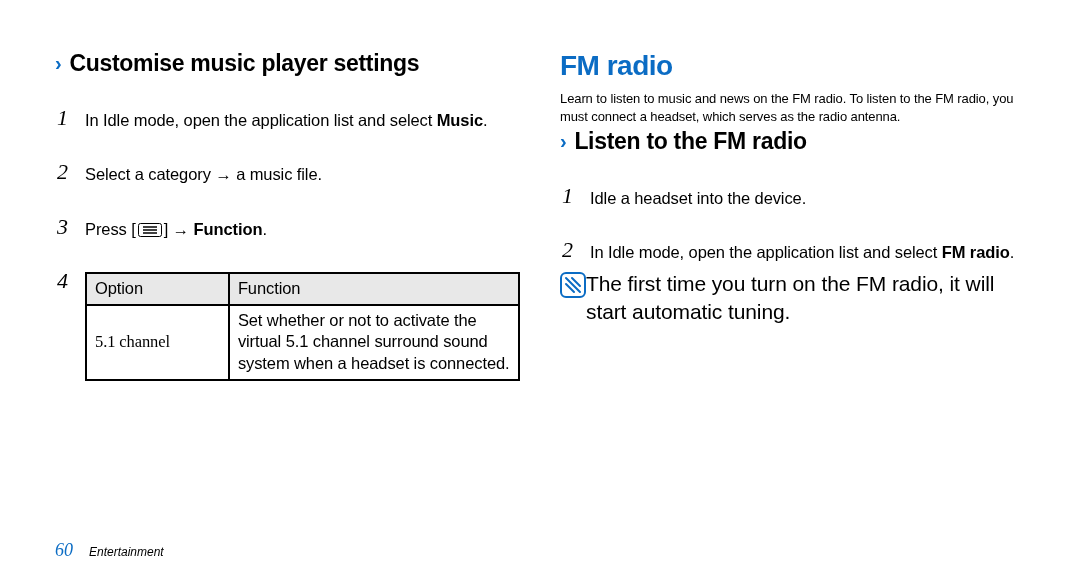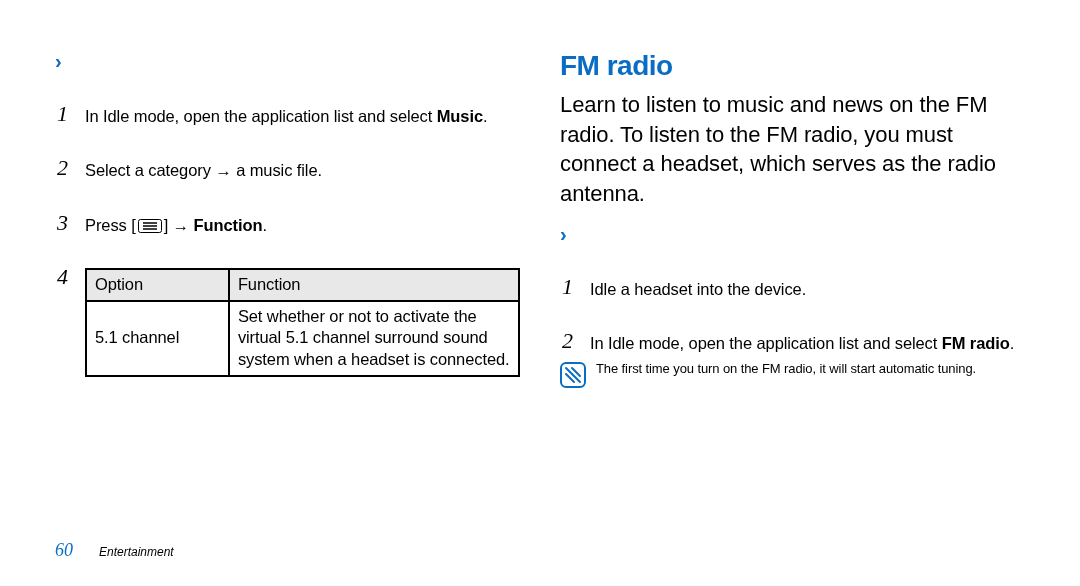--- a/index.html
+++ b/index.html
@@ -35,23 +35,23 @@
     font-weight: 900;
   }
   .h1-heading {
     font-size: 28px;
     font-weight: 700;
     color: #0b6cc4;
     margin-bottom: 8px;
     letter-spacing: -0.5px;
   }
   .body-para {
-    font-size: 22px;
+    font-size: 13px;
     line-height: 1.35;
-    margin-bottom: 14px;
+    margin-bottom: 3px;
     letter-spacing: -0.1px;
   }
   ol.steps {
     list-style: none;
     counter-reset: step;
     padding-left: 0;
   }
   ol.steps > li {
     counter-increment: step;
     position: relative;
@@ -90,37 +90,36 @@
   table.options th, table.options td {
     border: 2px solid #000000;
     text-align: left;
     font-weight: 400;
     padding: 4px 8px;
     line-height: 1.32;
     vertical-align: middle;
     letter-spacing: -0.1px;
   }
   table.options th { background: #e8e8e8; }
-  table.options td.opt { width: 33%; }
+  table.options td.opt { width: 33%; font-family: Liberation Serif, serif; }
   .note-row {
     display: flex;
-    gap: 10px;
-    font-size: 13px;
+    gap: 0;
+    font-size: 21px;
     line-height: 1.35;
     letter-spacing: -0.1px;
-    text-align: right;
   }
   .note-icon {
     flex: 0 0 auto;
     margin-top: 2px;
   }
   .footer {
     display: flex;
     align-items: baseline;
-    gap: 26px;
+    gap: 16px;
     margin-top: 20px;
   }
   .page-num {
     color: #0b6cc4;
     font-style: italic;
     font-family: Georgia, "Times New Roman", serif;
     font-size: 18px;
   }
   .footer-title {
     font-style: italic;
@@ -129,20 +128,21 @@
 </style>
 </head>
 <body>
 
 <div class="page">
   <div class="columns">
 
     <div class="col">
       <div class="section-heading">
         <span class="chevron">›</span>
+        <span>Customise music player settings</span>
       </div>
 
       <ol class="steps">
         <li>
           <span>In Idle mode, open the application list and select </span><span class="bold">Music</span><span>.</span>
         </li>
         <li>
           <span>Select a category → a music file.</span>
         </li>
         <li>
@@ -171,20 +171,21 @@
         </li>
       </ol>
     </div>
 
     <div class="col">
       <div class="h1-heading">FM radio</div>
       <p class="body-para">Learn to listen to music and news on the FM radio. To listen to the FM radio, you must connect a headset, which serves as the radio antenna.</p>
 
       <div class="section-heading">
         <span class="chevron">›</span>
+        <span>Listen to the FM radio</span>
       </div>
 
       <ol class="steps">
         <li>
           <span>Idle a headset into the device.</span>
         </li>
         <li>
           <span>In Idle mode, open the application list and select </span><span class="bold">FM radio</span><span>.</span>
         </li>
       </ol>

